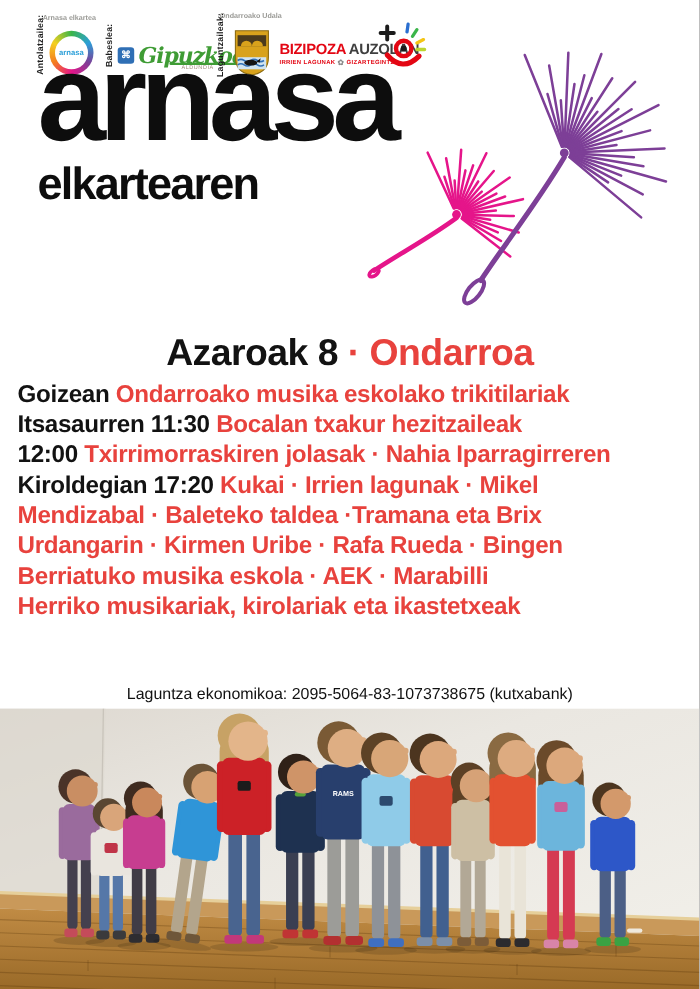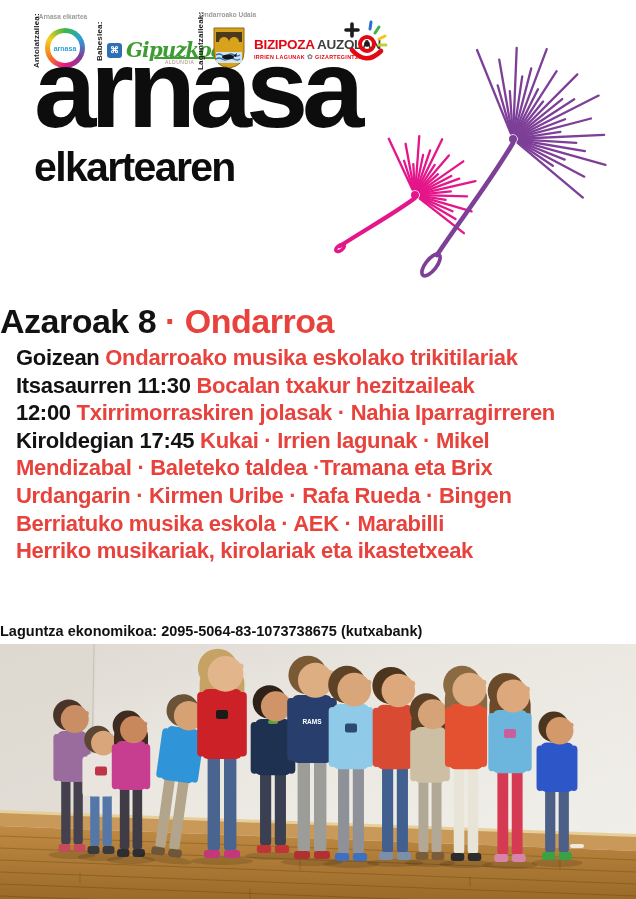--- a/index.html
+++ b/index.html
@@ -45,36 +45,36 @@
   
   .title-line{
     position:absolute;left:34px;color:#0d0d0d;font-weight:900;
     line-height:.95;letter-spacing:-.055em;white-space:nowrap;
   }
   #title1{top:36px;font-size:112px;}
   #title2{top:148px;font-size:41px;letter-spacing:-.04em;}
   #title3{top:156px;font-size:112px;}
   
   .date-line{
-    position:absolute;top:302px;left:0;width:100%;text-align:left;
+    position:absolute;top:302px;left:0;width:100%;text-align:center;
     font-size:34px;font-weight:bold;letter-spacing:-.5px;white-space:nowrap;
   }
   .schedule{
     position:absolute;top:344px;left:16px;width:100%;text-align:left;
   }
   .schedule .line{
     font-size:22px;line-height:27.6px;font-weight:bold;letter-spacing:-.3px;white-space:nowrap;
   }
   .tickets{
     position:absolute;top:599px;left:0;width:100%;text-align:center;
     font-size:21px;font-weight:bold;color:#111;letter-spacing:-.3px;
   }
   .support{
-    position:absolute;top:623px;left:0;width:100%;text-align:left;
-    font-size:14.5px;font-weight:bold;color:#111;
+    position:absolute;top:623px;left:0;width:100%;text-align:center;
+    font-size:14.5px;font-weight:normal;color:#111;
   }
   .seg-k{color:#121212;} .seg-r{color:#e8423d;}
   
   #dandelion-svg{position:absolute;left:330px;top:25px;}
   #photo-svg{position:absolute;left:0;top:644px;}
 </style>
 </head>
 <body>
 
 <div class="poster">
@@ -194,21 +194,21 @@
         <line x1="187.59626665871386" y1="117.85672565811923" x2="252.8632532124508" y2="172.62223000341237" stroke="#7d3f97" stroke-width="2.3" stroke-linecap="round"></line>
         <circle cx="183" cy="114" r="4" fill="#7d3f97"></circle>
       </g>
     </svg>
 
   <div class="date-line" id="date-line"><span class="seg-k">Azaroak 8 </span><span class="seg-r">· Ondarroa</span></div>
   <div class="schedule" id="schedule">
       <div class="line"><span class="seg-k">Goizean </span><span class="seg-r">Ondarroako musika eskolako trikitilariak</span></div>
       <div class="line"><span class="seg-k">Itsasaurren 11:30 </span><span class="seg-r">Bocalan txakur hezitzaileak</span></div>
       <div class="line"><span class="seg-k">12:00 </span><span class="seg-r">Txirrimorraskiren jolasak · Nahia Iparragirreren</span></div>
-      <div class="line"><span class="seg-k">Kiroldegian 17:45 </span><span class="seg-r">Kukai · Irrien lagunak · Mikel</span></div>
+      <div class="line"><span class="seg-k">Kiroldegian 17:20 </span><span class="seg-r">Kukai · Irrien lagunak · Mikel</span></div>
       <div class="line"><span class="seg-r">Mendizabal · Baleteko taldea ·Tramana eta Brix</span></div>
       <div class="line"><span class="seg-r">Urdangarin · Kirmen Uribe · Rafa Rueda · Bingen</span></div>
       <div class="line"><span class="seg-r">Berriatuko musika eskola · AEK · Marabilli</span></div>
       <div class="line"><span class="seg-r">Herriko musikariak, kirolariak eta ikastetxeak</span></div>
     </div>
   <div class="support">Laguntza ekonomikoa: 2095-5064-83-1073738675 (kutxabank)</div>
 
   <svg id="photo-svg" width="636" height="255" viewBox="0 0 636 255">
       <defs>
         <linearGradient id="floorG" x1="0" y1="0" x2="0" y2="1">

